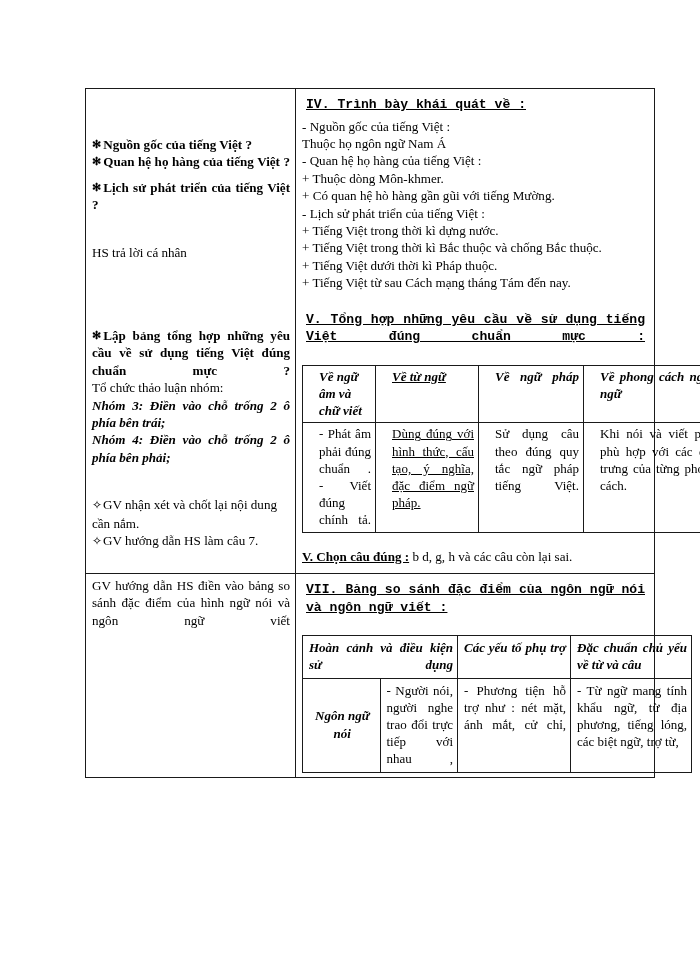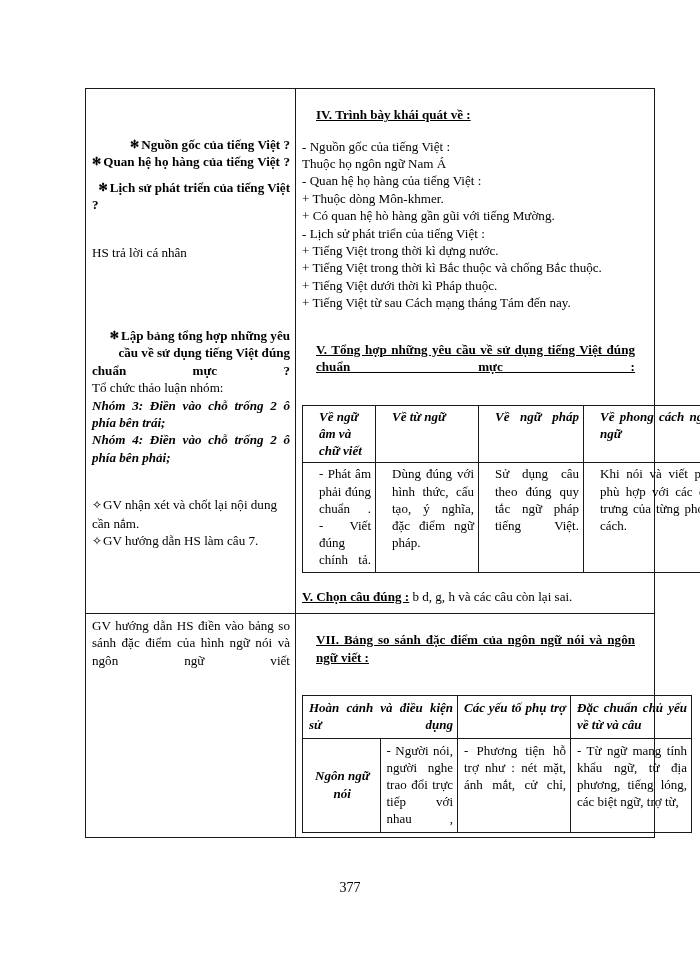--- a/index.html
+++ b/index.html
@@ -46,30 +46,31 @@
 
   
   .ln {
     font-size: 13.1px;
     line-height: 17.4px;
     margin: 0;
     white-space: normal;
   }
   .just { text-align: justify; text-align-last: justify; }
   .justl { text-align: justify; }
-  .b  { font-weight: bold; text-align: right; }
+  .b  { font-weight: bold; }
   .i  { }
   .bi { font-weight: bold; font-style: italic; }
   .u  { text-decoration: underline; }
   .hdr {
     font-weight: bold;
     text-decoration: underline;
     font-size: 13.1px;
     line-height: 17.6px;
-    margin: 14px;
+    margin: 4px;
+    font-family: Liberation Mono, monospace;
   }
   .gap2 { height: 8px; }
   .gap3 { height: 15px; }
   .gap4 { height: 22px; }
   .gap5 { height: 30px; }
   .gap6 { height: 44px; }
   .gap-tiny { height: 4px; }
 
   .bullet-star::before {
     content: "\273B";
@@ -95,21 +96,21 @@
     vertical-align: top;
     padding: 2px 4px 3px 16px;
     font-size: 13px;
     line-height: 17.2px;
   }
   .inner-table td.head {
     font-weight: bold;
     font-style: italic;
   }
   .iw1 { width: 52px; }
-  .iw2 { width: 82px; }
+  .iw2 { width: 82px; text-decoration: underline; }
   .iw3 { width: 84px; }
   .iw4 { width: 117px; }
 
   .inner-table2 {
     border-collapse: collapse;
     table-layout: fixed;
     width: 390px;
     margin: 0;
   }
   .inner-table2 td {
@@ -253,14 +254,13 @@
               </tr>
             </tbody>
           </table>
         </td>
       </tr>
     </tbody>
   </table>
 
   <div class="clip-bottom"></div>
 
-  <div class="page-number">377</div>
 </div>
 
 </body></html>

